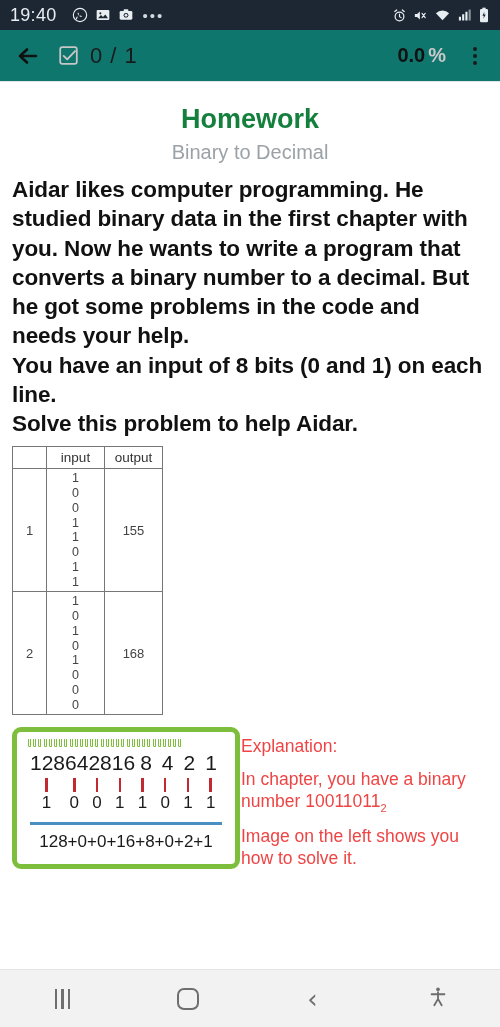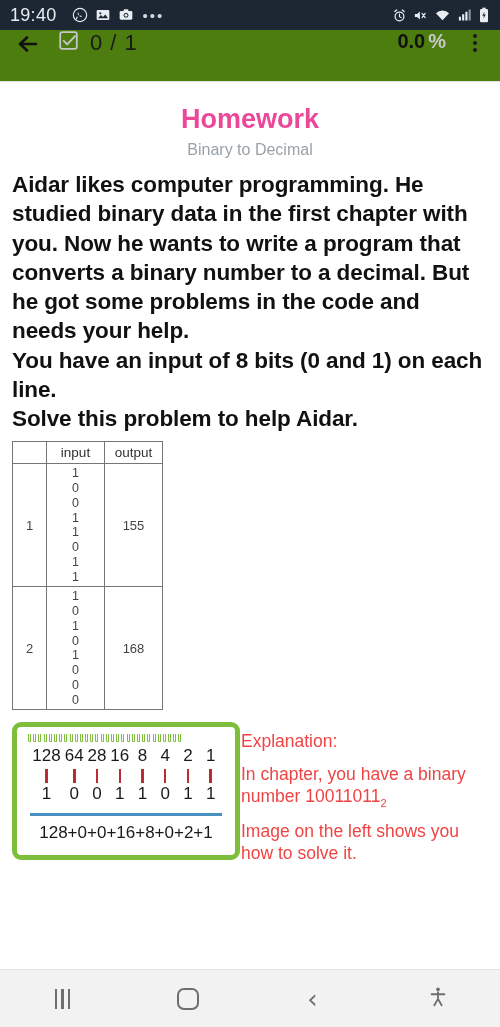--- a/index.html
+++ b/index.html
@@ -27,23 +27,23 @@
   }
   .sb-time { font-size: 18px; letter-spacing: .3px; margin-right: 8px; font-weight: 400; }
   .sb-left { display: flex; align-items: center; gap: 7px; flex: 1; }
   .sb-right { display: flex; align-items: center; gap: 6px; }
   .sb-ico { display: inline-flex; align-items: center; justify-content: center; }
   .sb-dots { letter-spacing: 2px; font-size: 15px; color: #cfd7e0; margin-left: 2px; }
 
   
   .toolbar {
     height: 52px; flex: 0 0 52px;
-    background: #4d7c0f;
-    display: flex; align-items: flex-start;
-    padding: 0 14px;
+    background: #0f766e;
+    display: flex; align-items: center;
+    padding: 16px 14px;
     border-bottom: 1px solid #e3e3e3;
   }
   .tb-back { width: 28px; height: 28px; display: flex; align-items: center; justify-content: center; }
   .tb-check { margin-left: 16px; display: flex; align-items: center; }
   .tb-count {
     margin-left: 11px; font-size: 22px; color: #1a1a1a;
     letter-spacing: 1px;
   }
   .tb-spacer { flex: 1; }
   .tb-pct { font-size: 20px; font-weight: bold; color: #111; }
@@ -58,26 +58,26 @@
   
   .content {
     flex: 1 1 auto;
     padding: 0 12px;
     overflow: hidden;
     position: relative;
   }
   .title {
     text-align: center;
     font-size: 27px; font-weight: bold;
-    color: #ec4899;
+    color: #15803d;
     margin-top: 22px;
   }
   .subtitle {
     text-align: center;
-    font-size: 16px; font-weight: 400;
+    font-size: 20px; font-weight: 400;
     color: #9aa2a8;
     margin-top: 6px;
   }
   .body-text {
     margin-top: 11px;
     font-size: 22.5px;
     line-height: 1.30;
     color: #111;
     letter-spacing: -0.1px;
     font-weight: bold;
@@ -125,21 +125,21 @@
     display: block; width: 3px; height: 8px;
     border: 1px solid #7dbe3d;
     border-top: none;
     border-radius: 0 0 3px 3px;
     background: transparent;
   }
   .place-row, .bit-row, .dash-row {
     display: flex; justify-content: space-between;
     padding: 0 4px;
   }
-  .place-row span { font-size: 17px; color: #1a1a1a; text-align: center; }
+  .place-row span { font-size: 21px; color: #1a1a1a; text-align: center; }
   .dash-row { margin: 3px 0 1px 0; }
   .dash-row i {
     display: block;
     width: 2.5px; height: 14px;
     background: #c22a32;
     margin: 0 auto;
   }
   .bit-row span { font-size: 17px; color: #1a1a1a; text-align: center; }
   .cellw { flex: 1 1 0; text-align: center; }
   .cellw-128 { flex: 1.45 1 0; }

